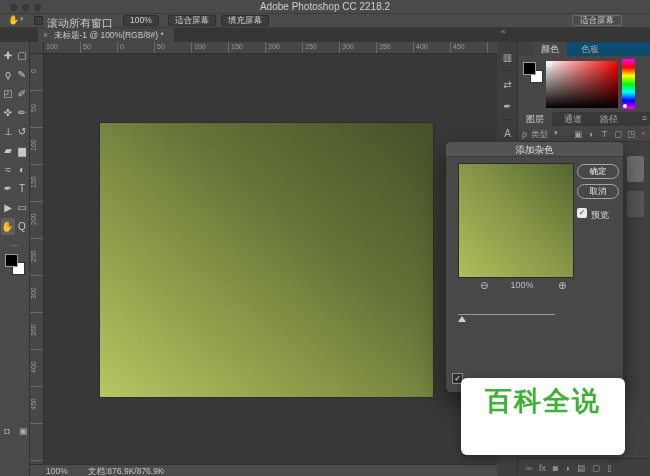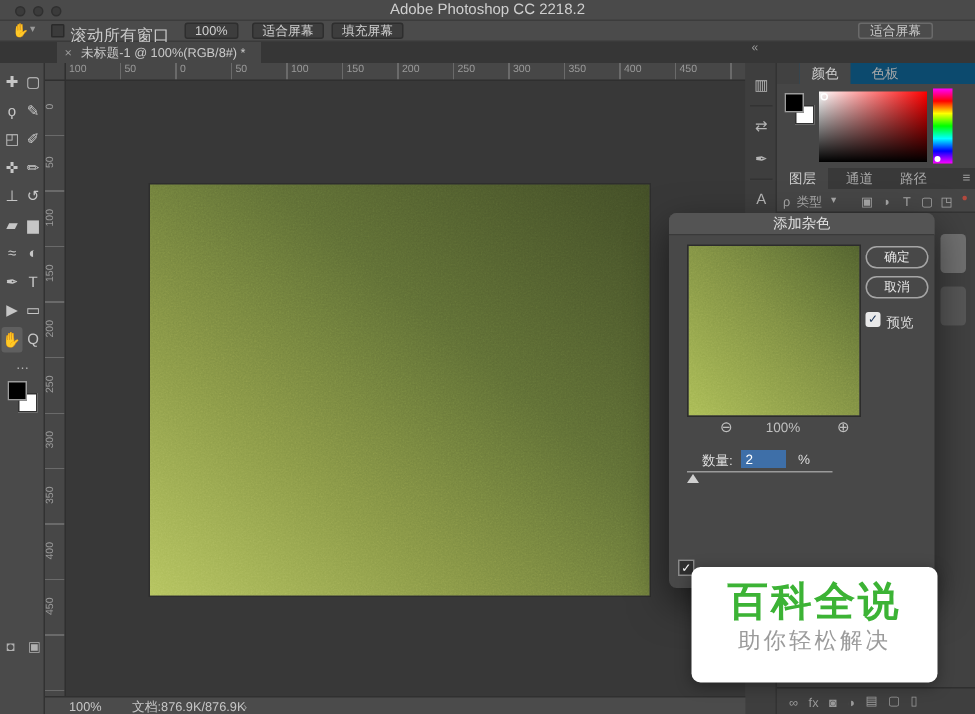--- a/index.html
+++ b/index.html
@@ -328,28 +328,22 @@
     </div>
     <div class="pill" style="top:22px">确定</div>
     <div class="pill" style="top:42px">取消</div>
     <span class="dchk" style="left:131px;top:66px">✓</span>
     <span class="abs" style="left:145px;top:67px">预览</span>
     <div class="zoomrow">
       <span class="abs" style="left:22px">⊖</span>
       <span class="abs" style="left:44px;width:40px;text-align:center;font-size:9px">100%</span>
       <span class="abs" style="left:100px">⊕</span>
     </div>
-    <div class="abs" style="left:0;top:159px;width:177px;height:14px">
-      <span class="abs" style="left:22px;top:0">数量:</span>
-      <span class="amt-sel">2</span>
-      <span class="abs" style="left:86px;top:0">%</span>
-    </div>
     <div class="slider-track"></div>
     <div class="slider-thumb"></div>
     <span class="mono-chk">✓</span>
   </div>
 
   <div class="abs watermark">
     <div class="wm-title">百科全说</div>
-    <div class="wm-sub">助你轻松解决</div>
   </div>
 
 </div>
 
 </body></html>

